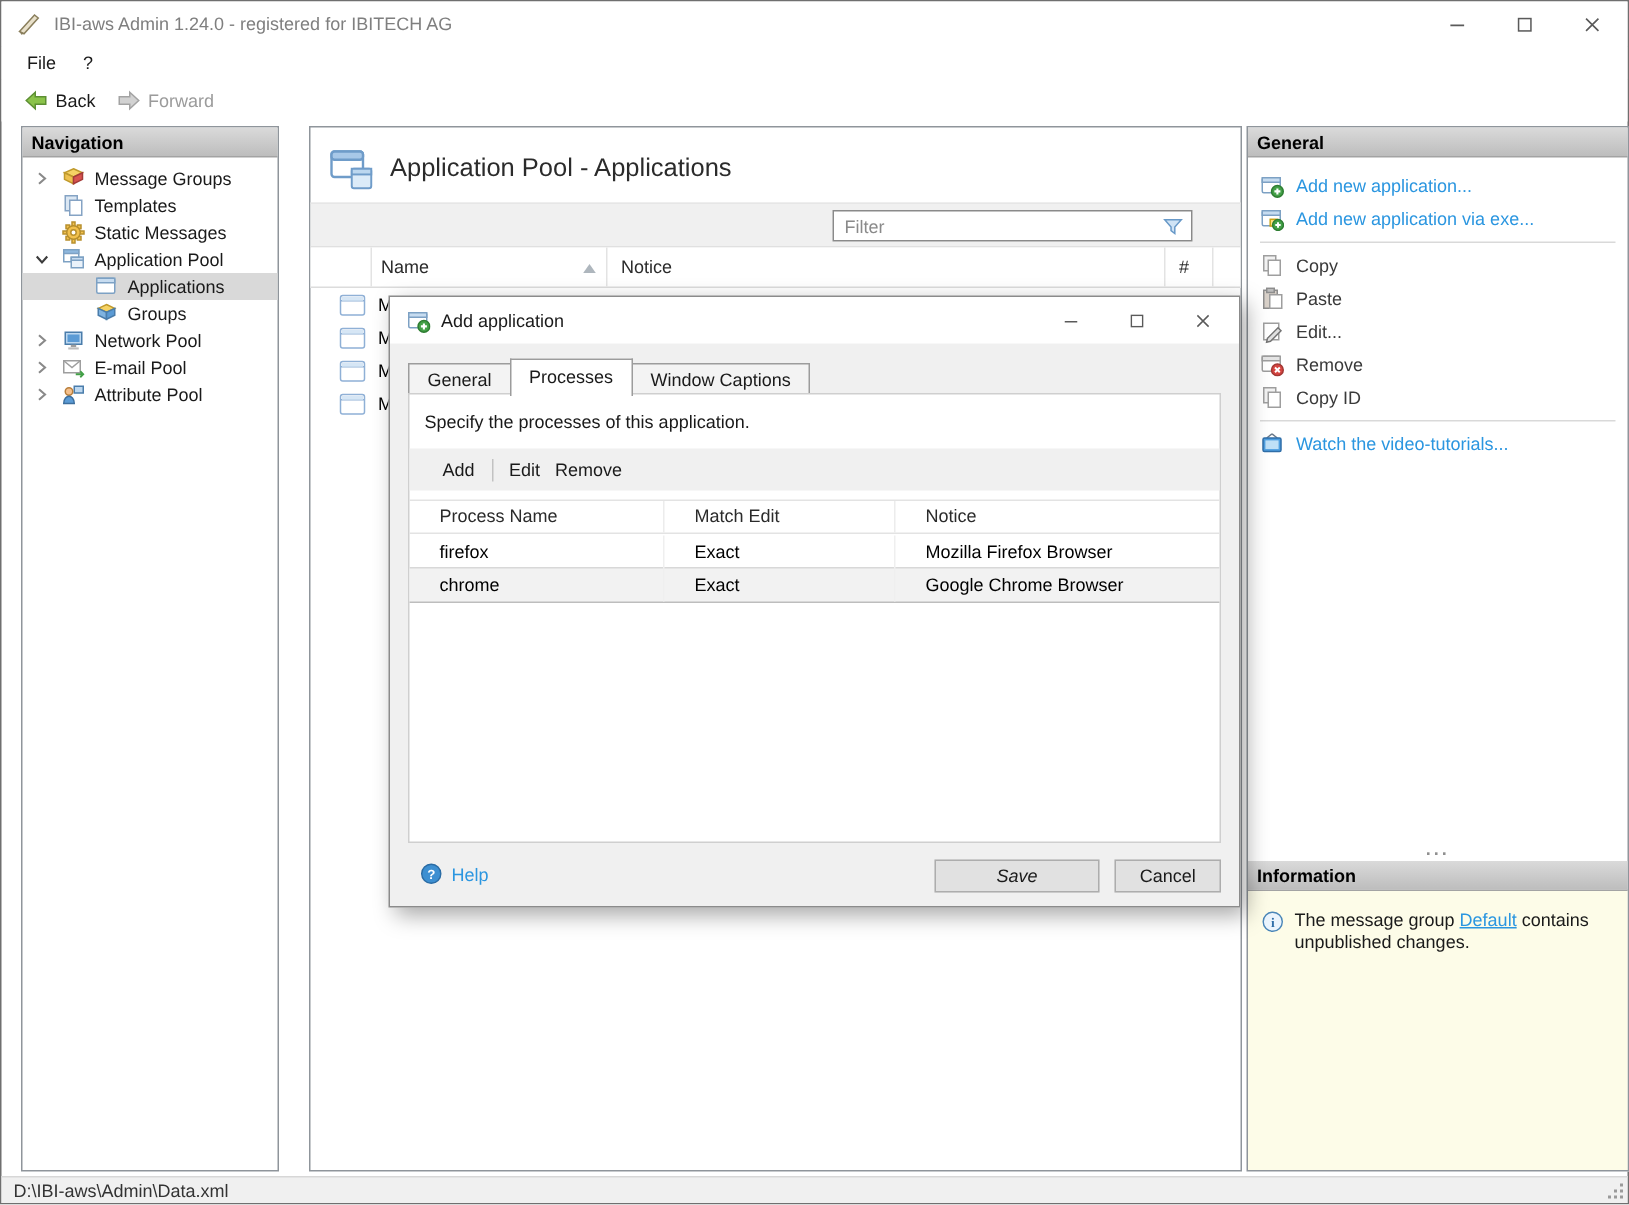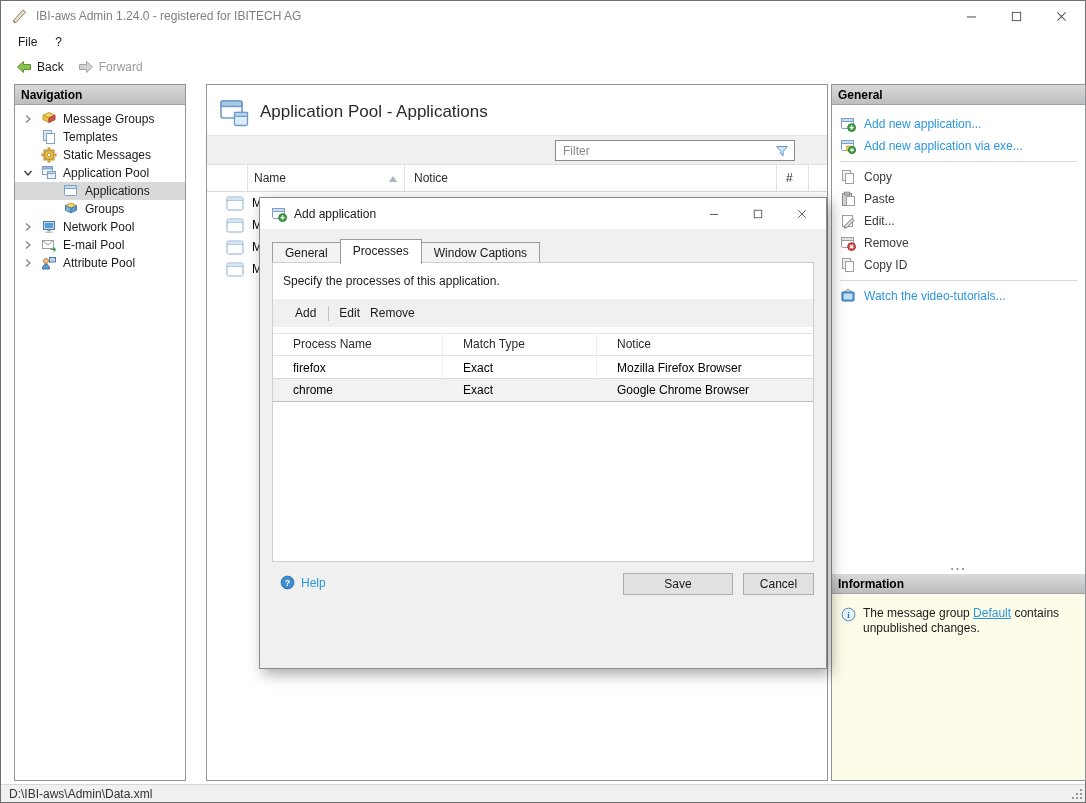--- a/index.html
+++ b/index.html
@@ -73,21 +73,21 @@
   #info-content{flex:1;background:#fdfce8;position:relative;}
   #info-icon{position:absolute;left:9px;top:13px;width:15px;height:15px;}
   #info-text{margin:12px 10px 0 31px;line-height:15px;color:#1a1a1a;}
   #info-link{color:#2b96e0;text-decoration:underline;cursor:pointer;}
 
   
   .statusbar{position:absolute;left:0;right:0;bottom:0;height:18px;background:#f0f0f0;border-top:1px solid #d7d7d7;display:flex;align-items:center;padding-left:8px;color:#333;}
   .grip{position:absolute;right:2px;bottom:2px;width:12px;height:12px;}
 
   
-  #dialog{position:absolute;left:258px;top:196px;width:568px;height:472px;background:#f0f0f0;border:1px solid #8b8b8b;box-shadow:4px 5px 14px rgba(0,0,0,.35);}
+  #dialog{position:absolute;left:258px;top:196px;width:568px;height:408px;background:#f0f0f0;border:1px solid #8b8b8b;box-shadow:4px 5px 14px rgba(0,0,0,.35);}
   .dlg-titlebar{position:absolute;left:0;top:0;right:0;height:31px;background:#fff;display:flex;align-items:center;}
   .dlg-icon{width:16px;height:16px;margin-left:11px;}
   .dlg-title{margin-left:7px;}
   .dlg-controls{position:absolute;right:2px;top:0;height:31px;display:flex;}
   .dlg-btn{width:44px;height:31px;display:flex;align-items:center;justify-content:center;}
   .dlg-btn .iconbox{width:10px;height:10px;}
   #dlg-tabs{position:absolute;left:12px;top:40px;height:25px;display:flex;align-items:flex-end;}
   .tab{height:21px;line-height:20px;padding:0 12px;background:#f3f3f3;border:1px solid #9c9c9c;margin-right:-1px;cursor:default;}
   .tab.active{height:25px;line-height:23px;background:#fff;border-bottom:none;position:relative;z-index:2;margin-bottom:-1px;}
   #dlg-content{position:absolute;left:12px;top:64px;width:542px;height:300px;background:#fff;border:1px solid #cfcfcf;}
@@ -99,21 +99,21 @@
   .dt-hcell{line-height:21px;padding-left:20px;border-right:1px solid #ececec;color:#2b2b2b;}
   .dt-rows{position:absolute;left:0;right:0;top:94px;}
   .dt-row{display:flex;height:22px;}
   .dt-cell{line-height:22px;padding-left:20px;border-right:1px solid #efefef;color:#000;}
   .c0{width:170px;}.c1{width:154px;}.c2{flex:1;border-right:none!important;}
   .dt-row.selected{background:#f2f2f2;border-top:1px solid #d8d8d8;border-bottom:1px solid #bdbdbd;height:24px;margin-top:-1px;}
   .dt-row.selected .dt-cell{line-height:22px;}
   #dlg-help{position:absolute;left:20px;top:377px;display:flex;align-items:center;gap:6px;color:#2b96e0;cursor:pointer;}
   #dlg-help .iconbox{width:15px;height:15px;}
   .btn{position:absolute;top:375px;height:22px;background:#e1e1e1;border:1px solid #adadad;text-align:center;line-height:20px;cursor:default;}
-  #btn-save{left:363px;width:110px;}
+  #btn-save{left:363px;width:110px;font-style:italic;}
   #btn-cancel{left:483px;width:71px;}
 </style>
 </head>
 <body>
 
 <div class="window">
 
   <div class="titlebar">
     <span class="iconbox app-icon">
         <svg viewBox="0 0 18 18">
@@ -529,21 +529,21 @@
     <div id="dlg-content">
       <div id="dlg-desc">Specify the processes of this application.</div>
       <div class="dlg-toolbar">
         <span class="dtb-item">Add</span>
         <span class="dtb-div"></span>
         <span class="dtb-item">Edit</span>
         <span class="dtb-item">Remove</span>
       </div>
       <div class="dt-header">
         <div class="dt-hcell c0">Process Name</div>
-        <div class="dt-hcell c1">Match Type</div>
+        <div class="dt-hcell c1">Match Edit</div>
         <div class="dt-hcell c2">Notice</div>
       </div>
       <div class="dt-rows" id="dlg-rows">
           <div class="dt-row">
             <div class="dt-cell c0">firefox</div>
             <div class="dt-cell c1">Exact</div>
             <div class="dt-cell c2">Mozilla Firefox Browser</div>
           </div>
           <div class="dt-row selected">
             <div class="dt-cell c0">chrome</div>

